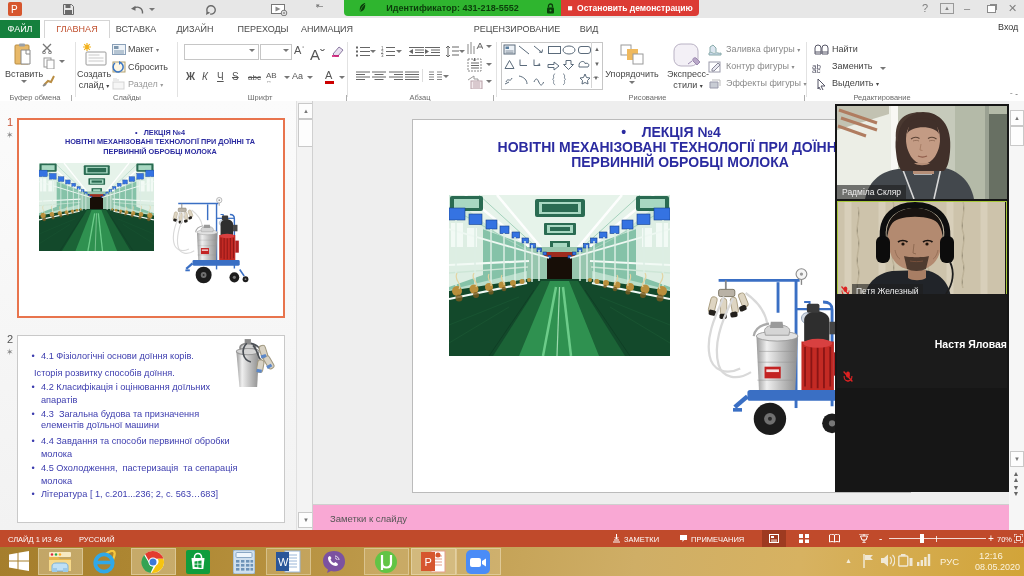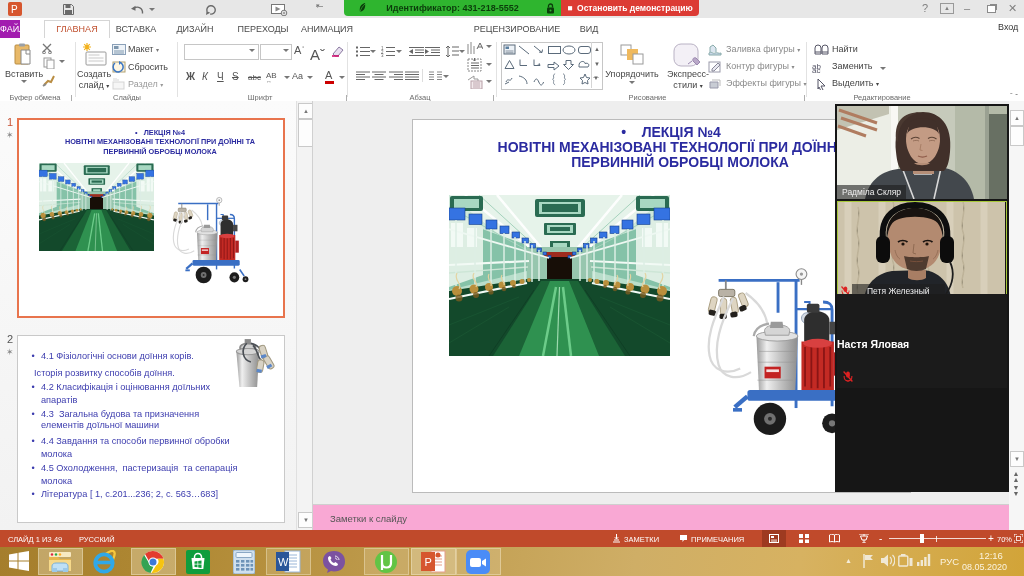--- a/index.html
+++ b/index.html
@@ -57,21 +57,21 @@
 
 <div class="abs" style="left:920px;top:2px;width:100px;height:14px;color:#808080;font-size:11px;">
   <span class="abs" style="left:2px;top:0;">?</span>
   <span class="abs" style="left:20px;top:1px;width:12px;height:9px;border:1px solid #999;font-size:6px;text-align:center;line-height:9px;">▲</span>
   <span class="abs" style="left:44px;top:0;">–</span>
   <span class="abs" style="left:67px;top:3px;width:7px;height:6px;border:1px solid #8a8a8a;background:#fff;box-shadow:2px -2px 0 -1px #8a8a8a;"></span>
   <span class="abs" style="left:88px;top:0;">✕</span>
 </div>
 
 <div class="abs" style="left:0;top:18px;width:1024px;height:20px;background:#fff;">
-  <div class="abs" style="left:0;top:2px;width:20px;height:18px;background:#a21caf;color:#fff;font-size:9px;text-align:center;line-height:18px;">ФАЙЛ</div>
+  <div class="abs" style="left:0;top:2px;width:40px;height:18px;background:#15803d;color:#fff;font-size:9px;text-align:center;line-height:18px;">ФАЙЛ</div>
   <div class="abs" style="left:44px;top:2px;width:66px;height:18px;background:#fff;border:1px solid #d5d5d5;border-bottom:none;box-sizing:border-box;color:#c0502f;font-size:9px;text-align:center;line-height:17px;">ГЛАВНАЯ</div>
   <div class="abs tabt" style="left:112px;top:2px;width:48px;">ВСТАВКА</div>
   <div class="abs tabt" style="left:170px;top:2px;width:50px;">ДИЗАЙН</div>
   <div class="abs tabt" style="left:232px;top:2px;width:62px;">ПЕРЕХОДЫ</div>
   <div class="abs tabt" style="left:298px;top:2px;width:58px;">АНИМАЦИЯ</div>
   <div class="abs tabt" style="left:366px;top:2px;width:90px;margin-top:32px;">ПОКАЗ СЛАЙДОВ</div>
   <div class="abs tabt" style="left:465px;top:2px;width:104px;">РЕЦЕНЗИРОВАНИЕ</div>
   <div class="abs tabt" style="left:573px;top:2px;width:32px;">ВИД</div>
   <div class="abs" style="left:998px;top:4px;color:#333;font-size:9px;">Вход</div>
 </div>
@@ -832,21 +832,21 @@
   <svg class="abs" style="left:917px;top:7px;" width="14" height="12" viewBox="0 0 14 12">
         <g fill="#f0e8d5">
           <rect x="0" y="8" width="2.4" height="4"></rect>
           <rect x="3.6" y="6" width="2.4" height="6"></rect>
           <rect x="7.2" y="3" width="2.4" height="9"></rect>
           <rect x="10.8" y="0" width="2.4" height="12"></rect>
         </g>
       </svg>
   <div class="abs" style="left:940px;top:9px;color:#fbf3df;font-size:9.5px;">РУС</div>
   <div class="abs" style="left:962px;top:3px;width:58px;text-align:center;color:#fbf3df;font-size:9.5px;">12:16</div>
-  <div class="abs" style="left:962px;top:15px;width:58px;text-align:left;color:#fbf3df;font-size:9px;">08.05.2020</div>
+  <div class="abs" style="left:962px;top:15px;width:58px;text-align:right;color:#fbf3df;font-size:9px;">08.05.2020</div>
 </div>
 <style>.tbbtn{top:1px;width:45px;height:27px;background:rgba(250,240,210,0.18);border:1px solid rgba(255,248,225,0.35);box-sizing:border-box;}.tbbtn.hl{background:rgba(252,246,225,0.32);}</style>
 
 <div class="abs" id="zoomwin" style="left:835px;top:104px;width:174px;height:388px;background:#161616;z-index:50;">
 
   <div class="abs" style="left:2px;top:2px;width:170px;height:93px;overflow:hidden;">
     <svg width="170" height="93" viewBox="0 0 170 93">
       <rect width="170" height="93" fill="#c6cabb"></rect>
       <rect x="0" y="0" width="60" height="93" fill="#eceee6"></rect>
       <rect x="54" y="0" width="7" height="93" fill="#f8f8f4"></rect>
@@ -903,25 +903,25 @@
       <path d="M76 42l-1 9 3 1" stroke="#8f6a52" fill="none" stroke-width="1"></path>
       <path d="M66 54c4 1.6 21 1.6 25 0l-3 13c-5 2.5-14 2.5-19 0z" fill="#443228" opacity="0.9"></path>
       <path d="M72 59c3 0.8 10 0.8 13 0" stroke="#7a513c" stroke-width="0.9" fill="none"></path>
       <path d="M57 48c1 5 3 8 5 9M100 48c-1 5-3 8-5 9" stroke="#8f6a52" fill="none" stroke-width="0.8"></path>
     </svg>
     <svg class="abs" style="left:3px;bottom:3px;" width="9" height="10" viewBox="0 0 9 10">
           <rect x="2.8" y="0.5" width="3.4" height="5.5" rx="1.7" fill="#d22"></rect>
           <path d="M1 4.5v1a3.5 3.5 0 0 0 7 0v-1M4.5 9v1" stroke="#d22" fill="none"></path>
           <path d="M0.5 0.5l8 9" stroke="#d22" stroke-width="1.2"></path>
         </svg>
-    <div class="abs" style="left:14px;bottom:1px;background:rgba(30,30,30,0.6);color:#eee;font-size:8.5px;padding:2px 15px;">Петя Железный</div>
+    <div class="abs" style="left:14px;bottom:1px;background:rgba(30,30,30,0.6);color:#eee;font-size:8.5px;padding:2px 4px;">Петя Железный</div>
   </div>
 
   <div class="abs" style="left:2px;top:190px;width:170px;height:94px;background:#1b1b1b;">
-    <div class="abs" style="left:0;top:44px;width:170px;text-align:left;color:#fff;font-weight:bold;font-size:10.5px;">Настя Яловая</div>
+    <div class="abs" style="left:0;top:44px;width:170px;text-align:right;color:#fff;font-weight:bold;font-size:10.5px;">Настя Яловая</div>
     <svg class="abs" style="left:6px;bottom:6px;" width="10" height="11" viewBox="0 0 9 10">
           <rect x="2.8" y="0.5" width="3.4" height="5.5" rx="1.7" fill="#d22"></rect>
           <path d="M1 4.5v1a3.5 3.5 0 0 0 7 0v-1M4.5 9v1" stroke="#d22" fill="none"></path>
           <path d="M0.5 0.5l8 9" stroke="#d22" stroke-width="1.2"></path>
         </svg>
   </div>
 
 </div>
 
 <div class="abs" id="vscroll" style="left:1009px;top:101px;width:15px;height:429px;background:#f6f6f6;z-index:60;">

